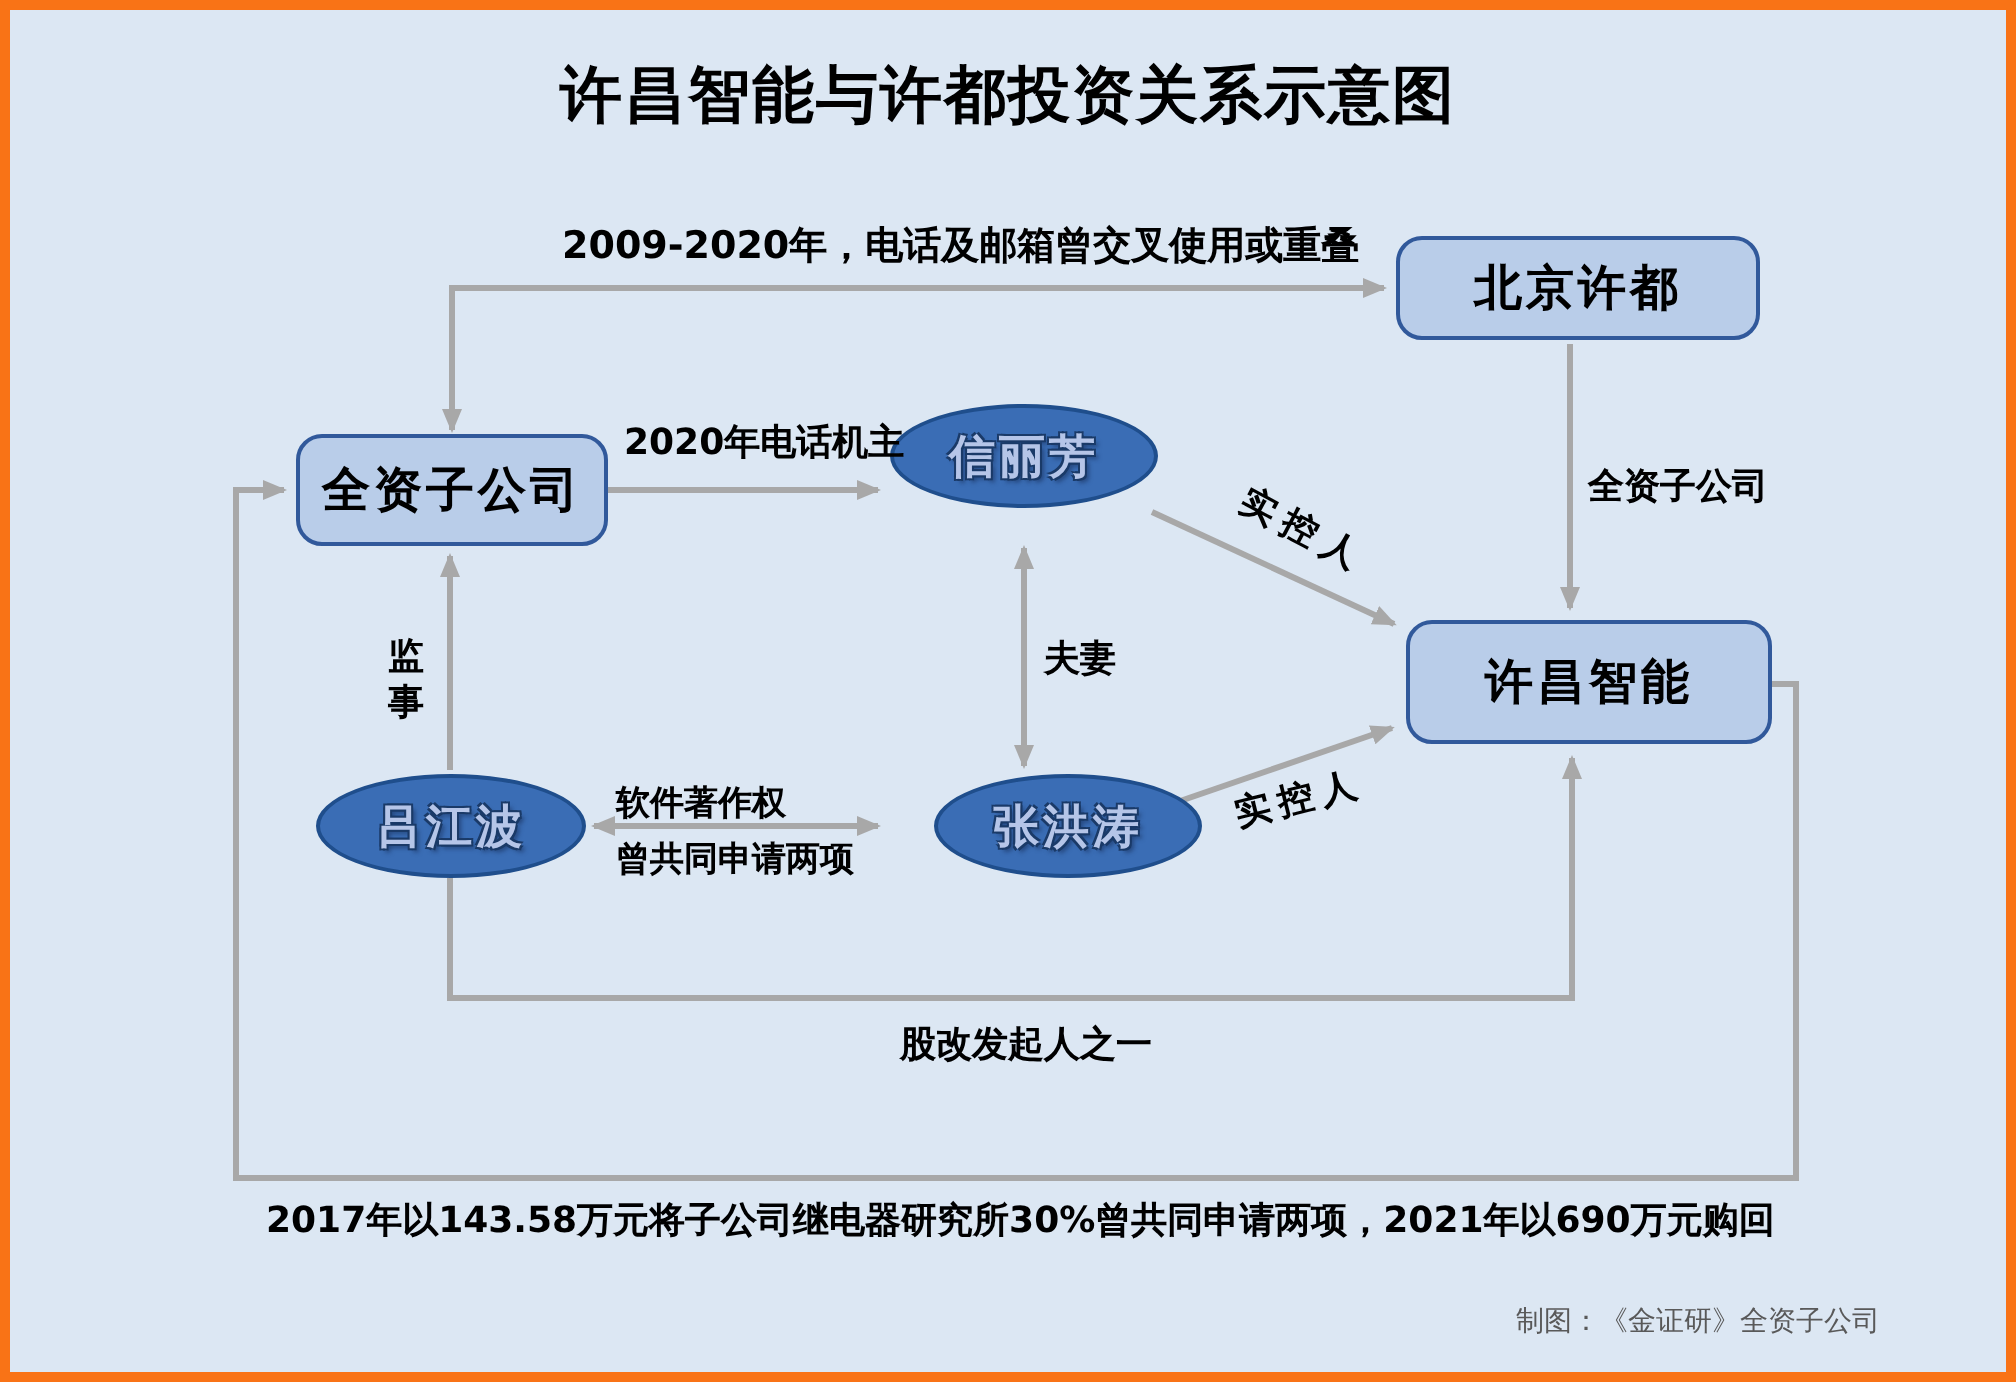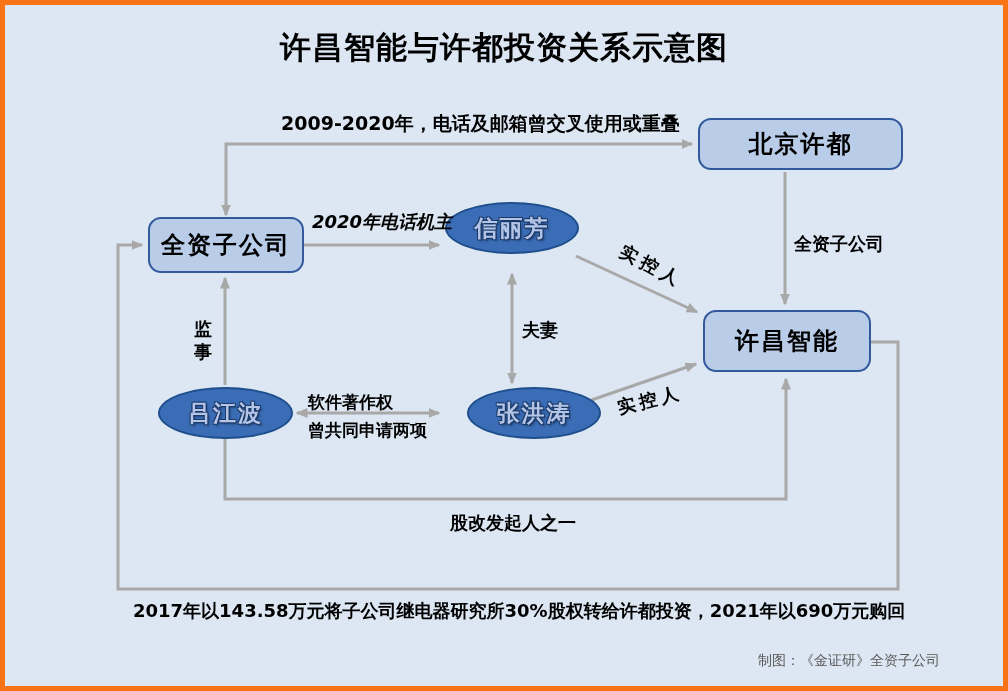--- a/index.html
+++ b/index.html
@@ -76,46 +76,46 @@
     <line class="edge" x1="572" y1="400" x2="691" y2="359" marker-end="url(#arr)"></line>
     <line class="edge" x1="292" y1="408" x2="434" y2="408" marker-start="url(#arr)" marker-end="url(#arr)"></line>
     <line class="edge" x1="220" y1="380" x2="220" y2="273" marker-end="url(#arr)"></line>
     <polyline class="edge" points="220,434 220,494 781,494 781,374" marker-end="url(#arr)"></polyline>
     <polyline class="edge" points="866,337 893,337 893,584 113,584 113,240 137,240" marker-end="url(#arr)"></polyline>
   </svg>
 
   <div class="node-box" style="left:143px; top:212px; width:156px; height:56px;">
     <span>全资子公司</span>
   </div>
-  <div class="node-box" style="left:693px; top:113px; width:205px; height:52px;">
+  <div class="node-box" style="left:693px; top:113px; width:182px; height:52px;">
     <span>北京许都</span>
   </div>
-  <div class="node-box" style="left:698px; top:305px; width:168px; height:62px;">
+  <div class="node-box" style="left:698px; top:305px; width:183px; height:62px;">
     <span>许昌智能</span>
   </div>
 
   <div class="node-ellipse" style="left:440px; top:197px; width:134px; height:52px;">
     <span>信丽芳</span>
   </div>
   <div class="node-ellipse" style="left:462px; top:382px; width:134px; height:52px;text-align:center;">
     <span>张洪涛</span>
   </div>
   <div class="node-ellipse" style="left:153px; top:382px; width:135px; height:52px;">
     <span>吕江波</span>
   </div>
 
   <div class="edge-label" style="left:276px; top:107px; font-size:19px;">2009-2020年，电话及邮箱曾交叉使用或重叠</div>
-  <div class="edge-label" style="left:307px; top:206px;font-style:italic;">2020年电话机主</div>
+  <div class="edge-label" style="left:307px; top:206px;">2020年电话机主</div>
   <div class="edge-label" style="left:789px; top:228px;">全资子公司</div>
   <div class="edge-label rot-up" style="left:612px; top:250px;">实控人</div>
   <div class="edge-label" style="left:517px; top:314px;">夫妻</div>
   <div class="edge-label rot-down" style="left:612px; top:384px;">实控人</div>
   <div class="edge-label label-small" style="left:303px; top:383px;">
     <div>软件著作权</div>
     <div>曾共同申请两项</div>
   </div>
   <div class="edge-label vertical" style="left:186px; top:312px;">监事</div>
   <div class="edge-label" style="left:445px; top:507px;">股改发起人之一</div>
-  <div class="edge-label" style="left:128px; top:595px;">2017年以143.58万元将子公司继电器研究所30%股权转给许都投资，2021年以690万元购回</div>
+  <div class="edge-label" style="left:128px; top:595px;">2017年以143.58万元将子公司继电器研究所30%曾共同申请两项，2021年以690万元购回</div>
 
   <div class="credit" style="right:63px; top:647px;">制图：《金证研》全资子公司</div>
 
 </div>
 
 </body></html>

